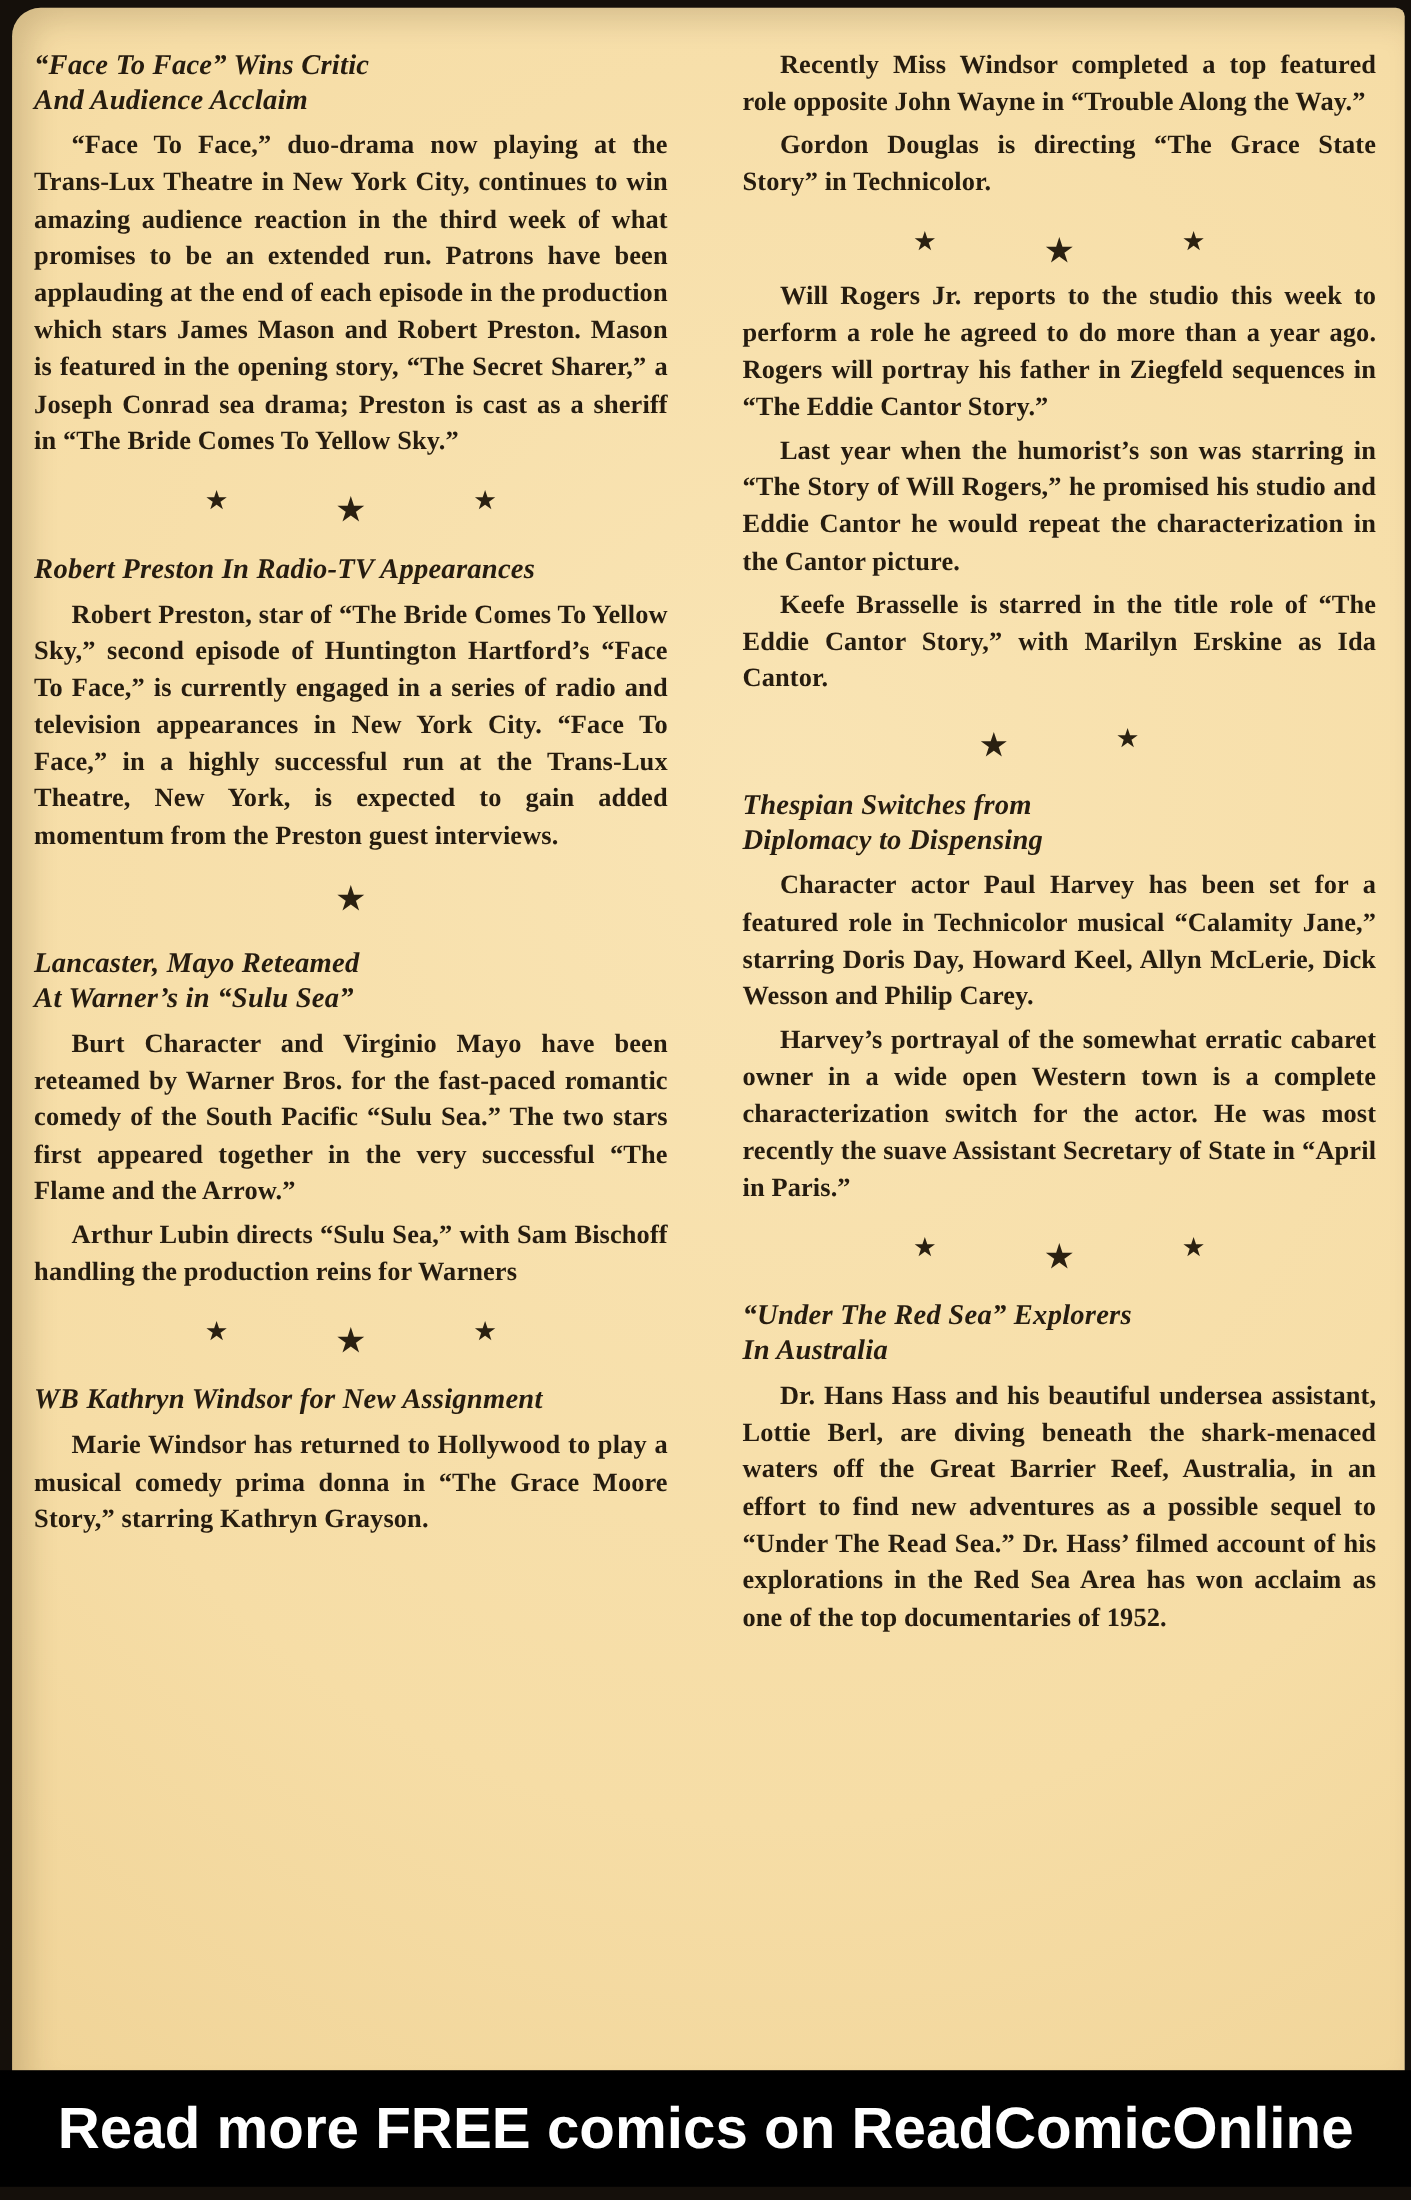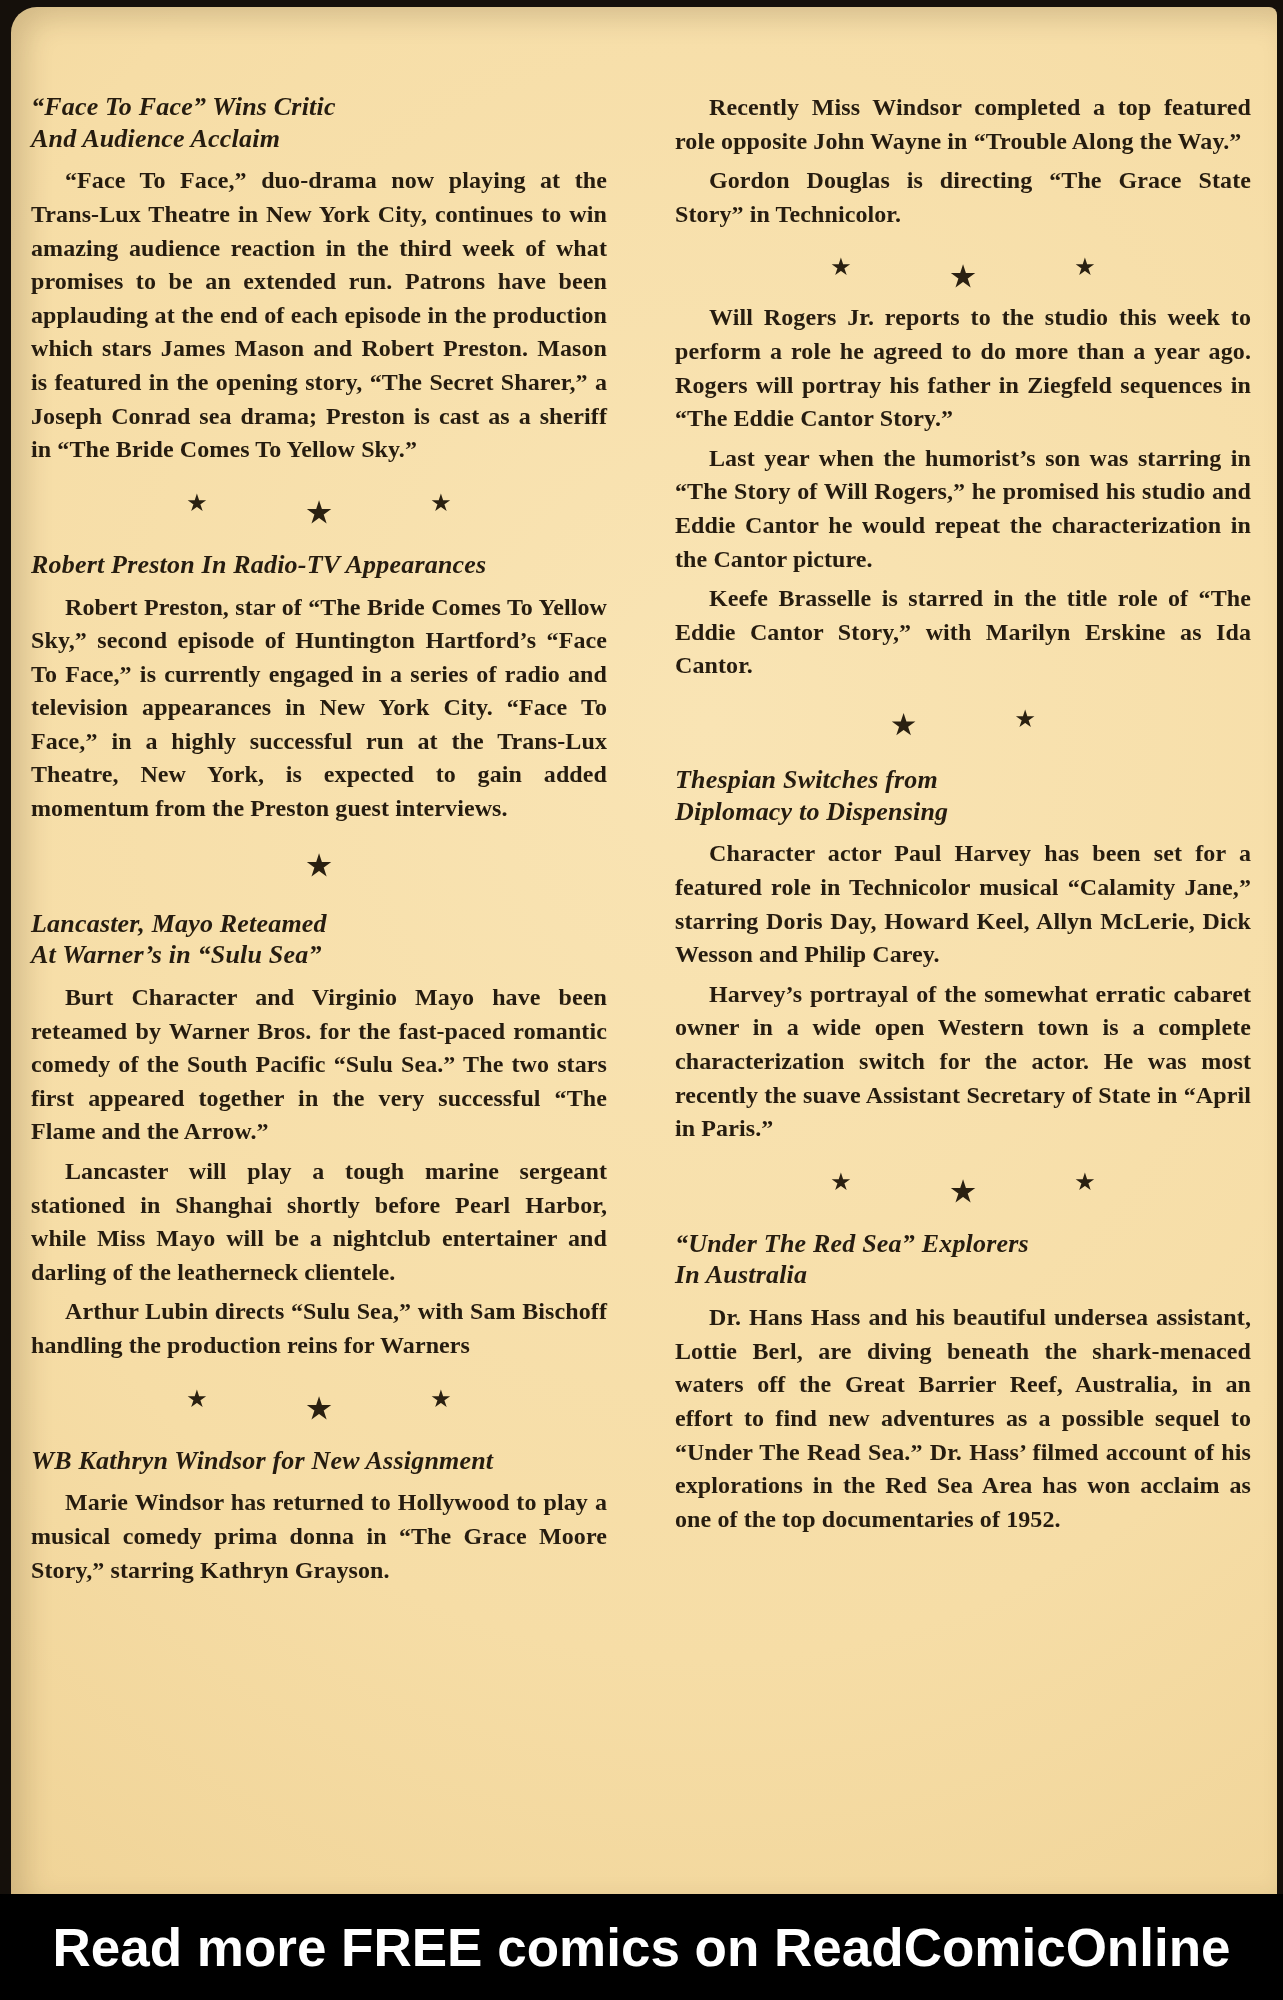--- a/index.html
+++ b/index.html
@@ -24,21 +24,20 @@
     background: radial-gradient(115% 90% at 55% 38%, #f9e4b4 0%, #f6dda6 55%, #efd295 88%, #e8c987 100%);
     border-top-left-radius: 26px;
     border-top-right-radius: 8px;
     box-shadow: inset 14px 10px 28px rgba(60,40,10,0.18);
   }
   .columns {
     display: flex;
     gap: 68px;
     padding: 36px 26px 0 20px;
     color: #261c0f;
-    margin-top: 48px;
   }
   .column {
     flex: 1;
     min-width: 0;
     font-size: 24px;
     font-weight: 700;
     line-height: 1.40;
     letter-spacing: 0.1px;
   }
   .article-heading {
@@ -77,21 +76,21 @@
     font-size: 28px;
   }
   .star-divider.stars-2 .star:nth-child(1) {
     font-size: 27px;
     transform: translateY(3px);
   }
   .banner {
     position: absolute;
     left: 0;
     right: 0;
-    bottom: 0;
+    bottom: 12px;
     height: 106px;
     background: #000;
     display: flex;
     align-items: center;
     justify-content: center;
     cursor: pointer;
   }
   .banner-text {
     color: #ffffff;
     font-family: "Liberation Sans", sans-serif;
@@ -114,21 +113,20 @@
             <span class="star">★</span>
             <span class="star">★</span>
           </div>
           <h2 class="article-heading">Robert Preston In Radio-TV Appearances</h2>
           <p class="article-paragraph">Robert Preston, star of “The Bride Comes To Yellow Sky,” second episode of Huntington Hartford’s “Face To Face,” is currently engaged in a series of radio and television appearances in New York City. “Face To Face,” in a highly successful run at the Trans-Lux Theatre, New York, is expected to gain added momentum from the Preston guest interviews.</p>
           <div class="star-divider stars-1">
             <span class="star">★</span>
           </div>
           <h2 class="article-heading">Lancaster, Mayo Reteamed<br>At Warner’s in “Sulu Sea”</h2>
           <p class="article-paragraph">Burt Character and Virginio Mayo have been reteamed by Warner Bros. for the fast-paced romantic comedy of the South Pacific “Sulu Sea.” The two stars first appeared together in the very successful “The Flame and the Arrow.”</p>
-          <p class="article-paragraph">Lancaster will play a tough marine sergeant stationed in Shanghai shortly before Pearl Harbor, while Miss Mayo will be a nightclub entertainer and darling of the leatherneck clientele.</p>
           <p class="article-paragraph">Arthur Lubin directs “Sulu Sea,” with Sam Bischoff handling the production reins for Warners</p>
           <div class="star-divider stars-3">
             <span class="star">★</span>
             <span class="star">★</span>
             <span class="star">★</span>
           </div>
           <h2 class="article-heading">WB Kathryn Windsor for New Assignment</h2>
           <p class="article-paragraph">Marie Windsor has returned to Hollywood to play a musical comedy prima donna in “The Grace Moore Story,” starring Kathryn Grayson.</p>
         </div>
       <div class="column">

